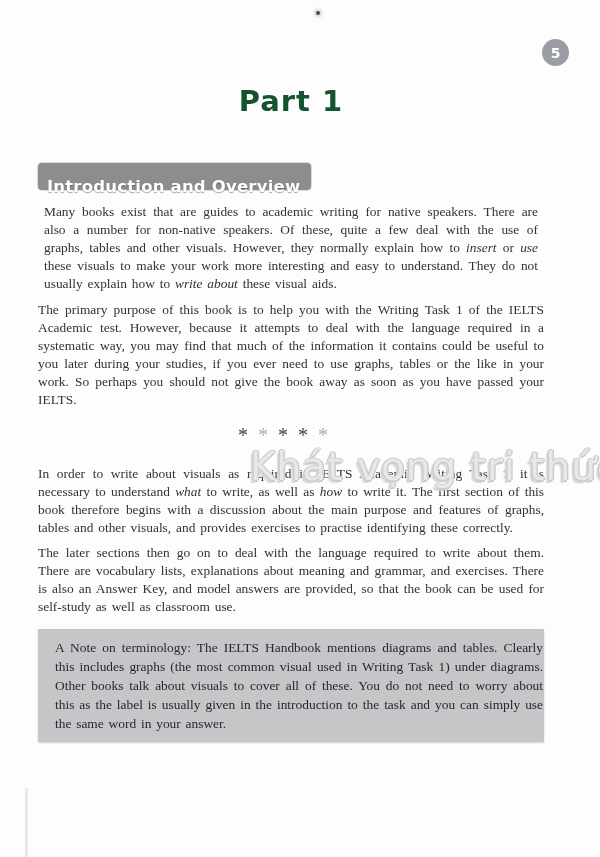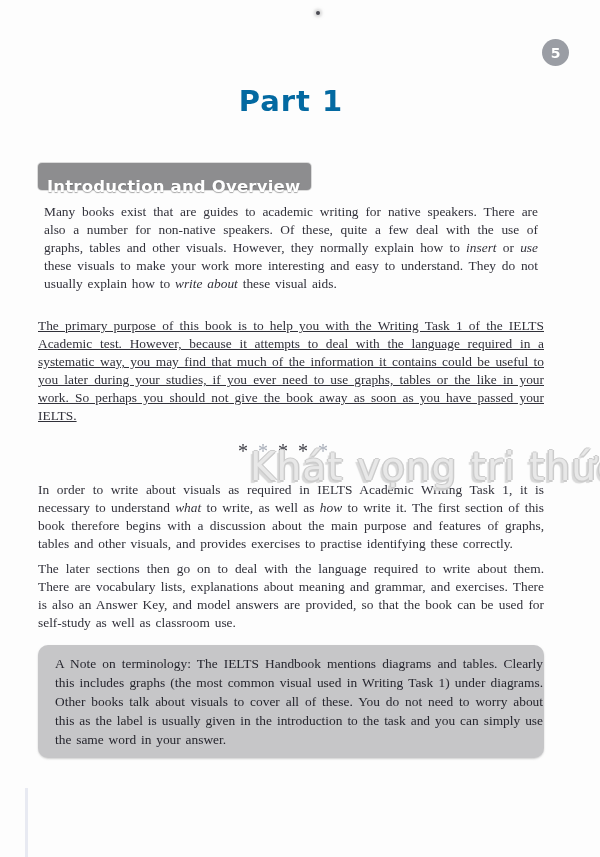--- a/index.html
+++ b/index.html
@@ -16,41 +16,41 @@
 
   .dot{position:absolute;left:316px;top:11px;width:4px;height:4px;border-radius:50%;
        background:#4a4a52;box-shadow:0 0 3px 2px rgba(150,150,150,.35);}
 
   .pagenum{position:absolute;left:542px;top:39px;width:27px;height:27px;border-radius:50%;
            background:var(--page-circle);display:flex;align-items:center;justify-content:center;}
   .pagenum span{color:#fff;font-family:"DejaVu Sans",sans-serif;font-weight:bold;font-size:14px;}
 
   .part{position:absolute;left:38px;top:84px;width:506px;text-align:center;
         font-family:"DejaVu Sans",sans-serif;font-weight:bold;font-size:29px;
-        letter-spacing:1px;color:#0369a1;}
+        letter-spacing:1px;color:#14532d;}
 
   .secbar{position:absolute;left:38px;top:163px;height:27px;display:inline-flex;align-items:center;
           background:var(--section-bar);border-radius:4px;padding:0 11px 2px 9px;
           box-shadow:0 0 0 1px rgba(120,120,120,.25);}
   .secbar span{color:#fff;font-family:"DejaVu Sans",sans-serif;font-weight:bold;font-size:16.5px;
                letter-spacing:.2px;text-shadow:0 1px 1px rgba(60,60,60,.45);white-space:nowrap;margin-top:22px;}
 
   .content{position:absolute;left:38px;top:197px;width:506px;z-index:2;}
   .content p{font-size:13.4px;line-height:18px;text-align:justify;word-spacing:1.5px;}
   p[data-para="0"]{margin:6px;}
-  p[data-para="1"]{margin-top:24px;text-decoration:underline;}
+  p[data-para="1"]{margin-top:8px;}
   .sep{margin-top:15px;height:22px;text-align:center;transform:translateX(-8px);}
   .ast{display:inline-block;margin:0 5px;font-size:20px;line-height:22px;font-family:"Liberation Serif",serif;}
   .ast.dark{color:#3c3c44;}
   .ast.light{color:#a7adb8;}
   p[data-para="2"]{margin-top:19px;}
   p[data-para="3"]{margin-top:7px;}
   p[data-para="4"]{margin-top:5px;}
 
-  .note{margin-top:13px;background:var(--note-background);border-radius:10px;
+  .note{margin-top:13px;background:var(--note-background);border-radius:1px;
         padding:9px 1px 9px 17px;box-shadow:0 1px 2px rgba(140,140,140,.4);}
   .note p{line-height:19px;color:#26262e;}
 
   .wm{position:absolute;z-index:3;pointer-events:none;font-family:"DejaVu Sans",sans-serif;
       color:rgba(255,255,255,.55);white-space:nowrap;
       text-shadow:1.5px 0 0 var(--watermark),-1.5px 0 0 var(--watermark),
                   0 1.5px 0 var(--watermark),0 -1.5px 0 var(--watermark),
                   -3px 3px 1px #d9d9d9;}
   .wm1{left:82px;top:352px;font-size:84px;letter-spacing:2px;}
   .wm2{left:250px;top:444px;font-size:39px;letter-spacing:1px;}

